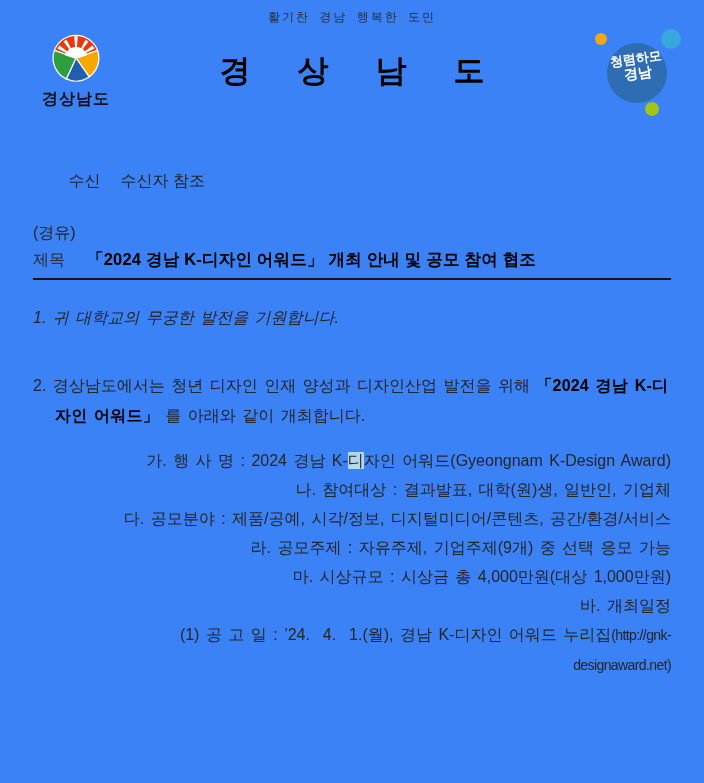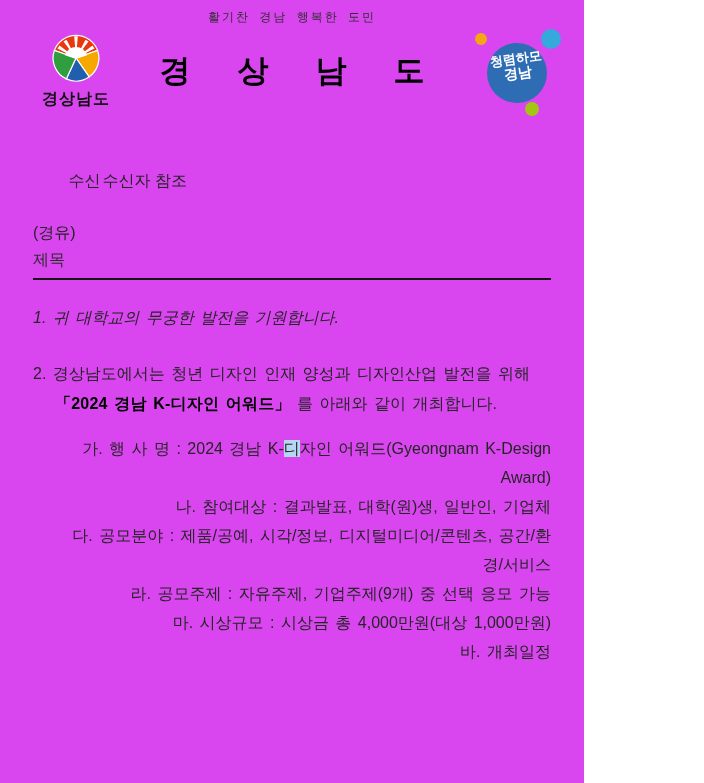--- a/index.html
+++ b/index.html
@@ -3,21 +3,21 @@
 <meta charset="utf-8">
 <style>
   * { margin:0; padding:0; box-sizing:border-box; }
   html,body { background:#ffffff; }
   body {
     width:704px; height:783px;
     font-family:"Liberation Sans","DejaVu Sans",sans-serif;
     color:#252525;
     overflow:hidden;
   }
-  .page { position:relative; width:584px; height:783px; background:#d946ef; }
+  .page { position:relative; width:704px; height:783px; background:#3b82f6; }
 
   
   .slogan {
     padding-top:9px; text-align:center;
     font-size:12px; letter-spacing:2px; color:#2e2e2e; word-spacing:4px;
   }
   .header { position:relative; height:100px; }
   .left-logo { position:absolute; left:30px; top:6px; width:92px; text-align:center; }
   .left-logo .caption { font-size:16px; font-weight:bold; color:#111; letter-spacing:1px; margin-top:1px; }
   .main-title {
@@ -30,30 +30,30 @@
     position:absolute; left:22px; top:30px; width:58px; text-align:center;
     color:#fff; font-weight:bold; transform:rotate(-8deg); line-height:1.1;
   }
   .stamp-text .l1 { font-size:13px; display:block; }
   .stamp-text .l2 { font-size:14px; display:block; }
 
   
   .doc-body { padding:0 33px; font-size:16px; }
   .meta { margin-top:16px; }
   .meta-row { line-height:26px; white-space:pre-wrap; }
-  .meta-row .lbl { margin-right:2px; }
+  .meta-row .lbl { margin-right:20px; }
   .subject-row { line-height:27px; display:flex; align-items:baseline; }
   .subject-row .lbl { margin-right:22px; color:#2b2b2b; }
   .subject-row .subj { font-weight:bold; font-size:16.5px; color:#000; letter-spacing:0.2px; }
   .rule { border:none; border-top:2.6px solid #151515; margin-top:5px; }
 
   
   p, .row { word-spacing:2px; }
   .para1 { margin-top:25px; line-height:26px;font-style:italic; }
-  .para2 { margin-top:28px; line-height:30px; padding-left:22px; text-indent:-22px; }
+  .para2 { margin-top:40px; line-height:30px; padding-left:22px; text-indent:-22px; }
   .para3 { margin-top:30px; line-height:32px; padding-left:22px; text-indent:-22px; }
   b { color:#000; letter-spacing:0.2px; }
 
   .details { margin-top:15px; margin-left:26px; }
   .details .row { line-height:29px; white-space:pre-wrap;text-align:right; }
   .schedule { margin-left:30px; }
   .schedule .row { line-height:29px; white-space:pre-wrap; }
   .url { font-size:14px; letter-spacing:-0.6px; }
   .hl { background:#b5d7f2; }
 </style>
@@ -109,36 +109,38 @@
 
   <div class="doc-body">
 
     <div class="meta">
       <div class="meta-row">
         <span class="lbl">수신</span><span>수신자 참조</span>
       </div>
       <div class="meta-row">(경유)</div>
       <div class="subject-row">
         <span class="lbl">제목</span>
+        <span class="subj">「2024 경남 K-디자인 어워드」 개최 안내 및 공모 참여 협조</span>
       </div>
       <hr class="rule">
     </div>
 
     <p class="para1">1. 귀 대학교의 무궁한 발전을 기원합니다.</p>
 
     <p class="para2"><span>2. 경상남도에서는 청년 디자인 인재 양성과 디자인산업 발전을 위해 </span><b>「2024 경남 K-디자인 어워드」</b><span> 를 아래와 같이 개최합니다.</span></p>
 
     <div class="details">
       <div class="row"><span>가. 행 사 명 : </span><span>2024 경남 K-</span><span class="hl">디</span><span>자인 어워드(Gyeongnam K-Design Award)</span></div>
       <div class="row"><span>나. 참여대상 : </span><span>결과발표, 대학(원)생, 일반인, 기업체</span></div>
       <div class="row"><span>다. 공모분야 : </span><span>제품/공예, 시각/정보, 디지털미디어/콘텐츠, 공간/환경/서비스</span></div>
       <div class="row"><span>라. 공모주제 : </span><span>자유주제, 기업주제(9개) 중 선택 응모 가능</span></div>
       <div class="row"><span>마. 시상규모 : </span><span>시상금 총 4,000만원(대상 1,000만원)</span></div>
       <div class="row"><span>바. 개최일정</span></div>
 
       <div class="schedule">
+        <div class="row"><span>(1) 공 고 일 : </span><span>’24.  4.  1.(월), 경남 K-디자인 어워드 누리집</span><span class="url">(http://gnk-designaward.net)</span></div>
       </div>
     </div>
 
     <p class="para3"></p>
 
   </div>
 </div>
 
 </body></html>

